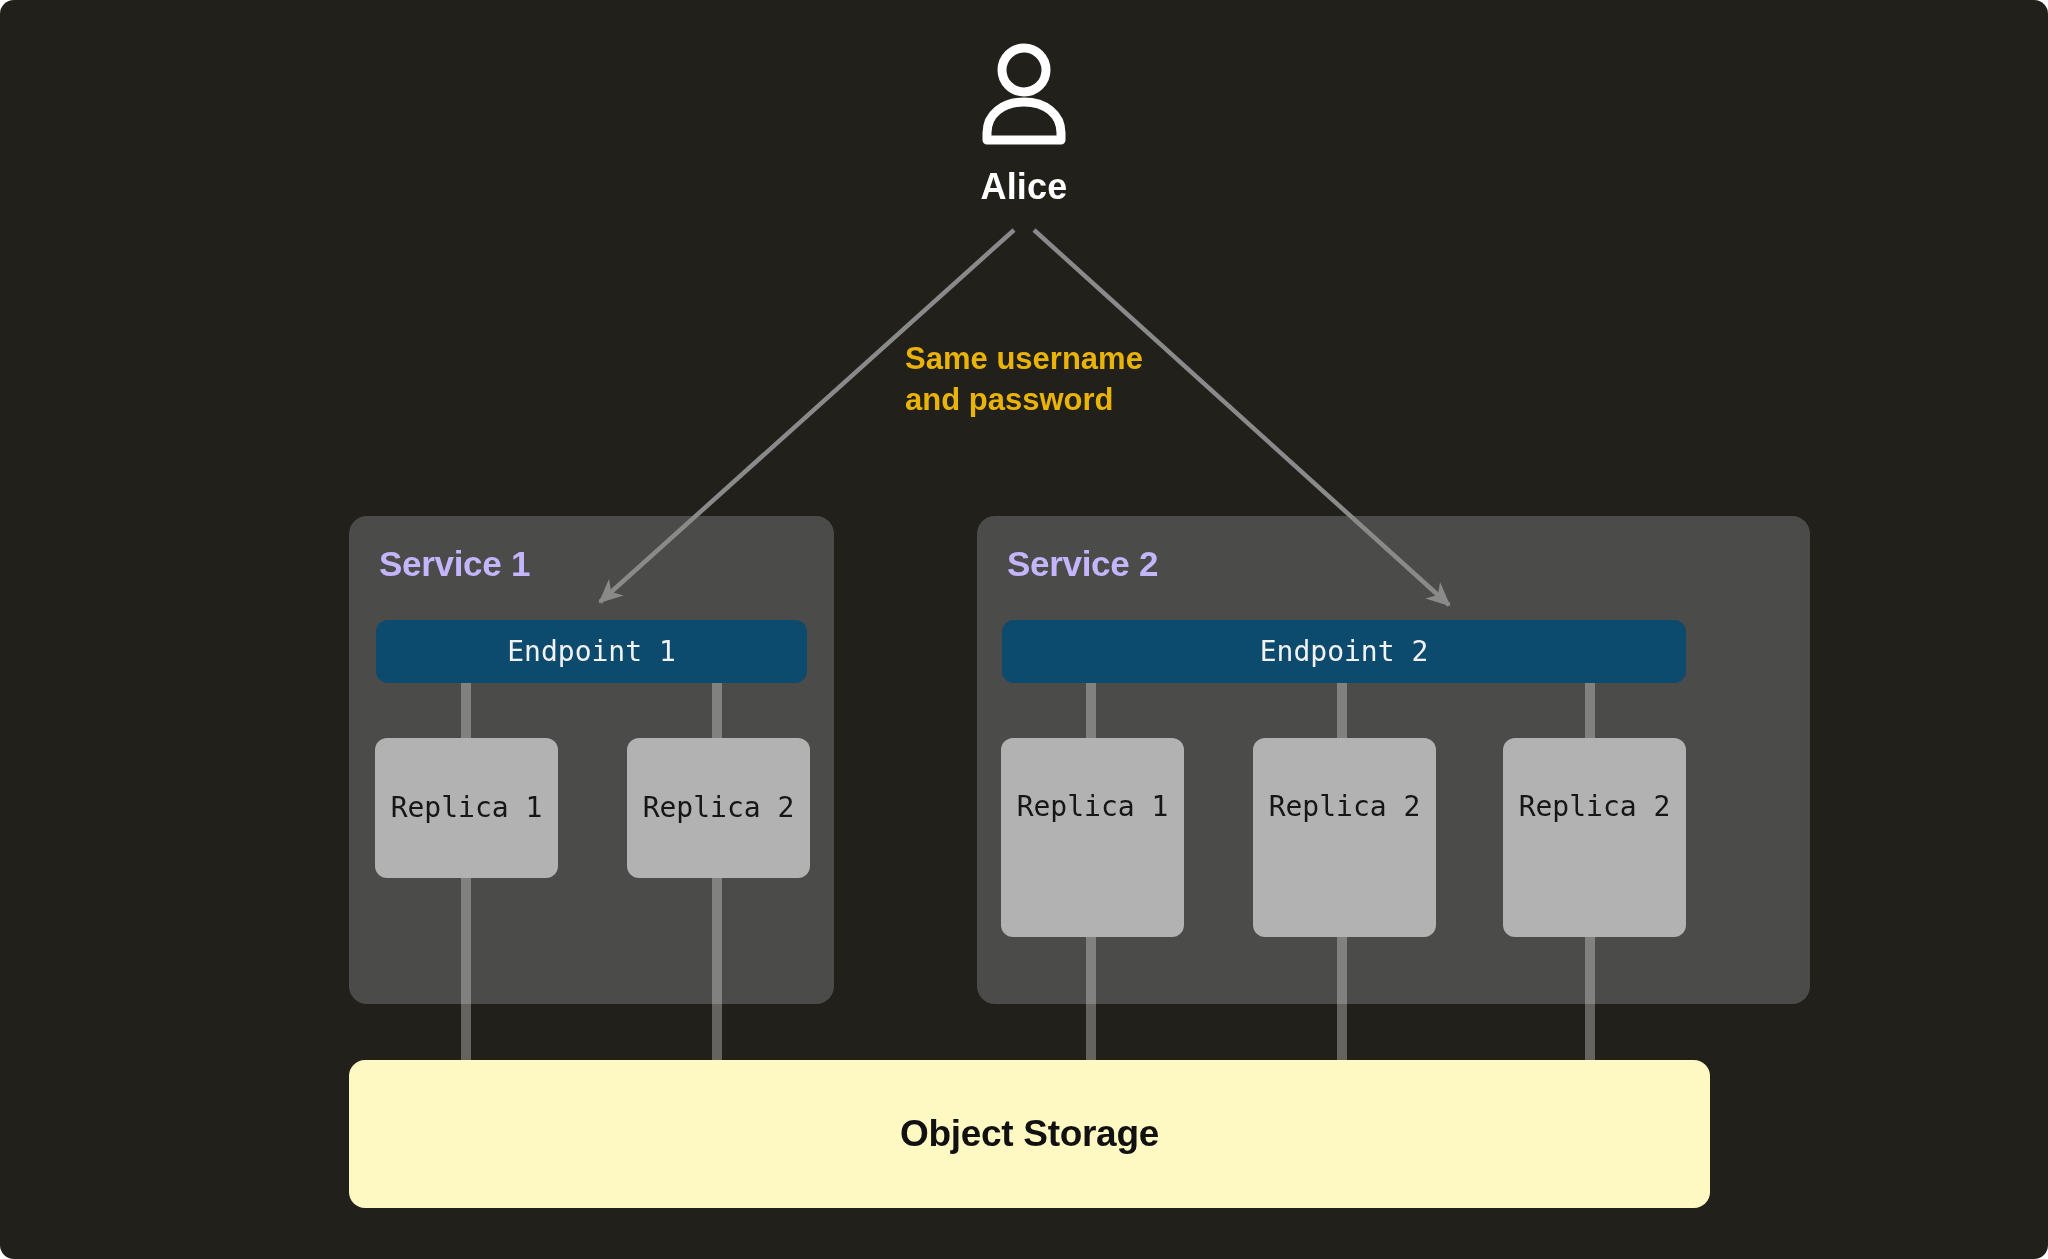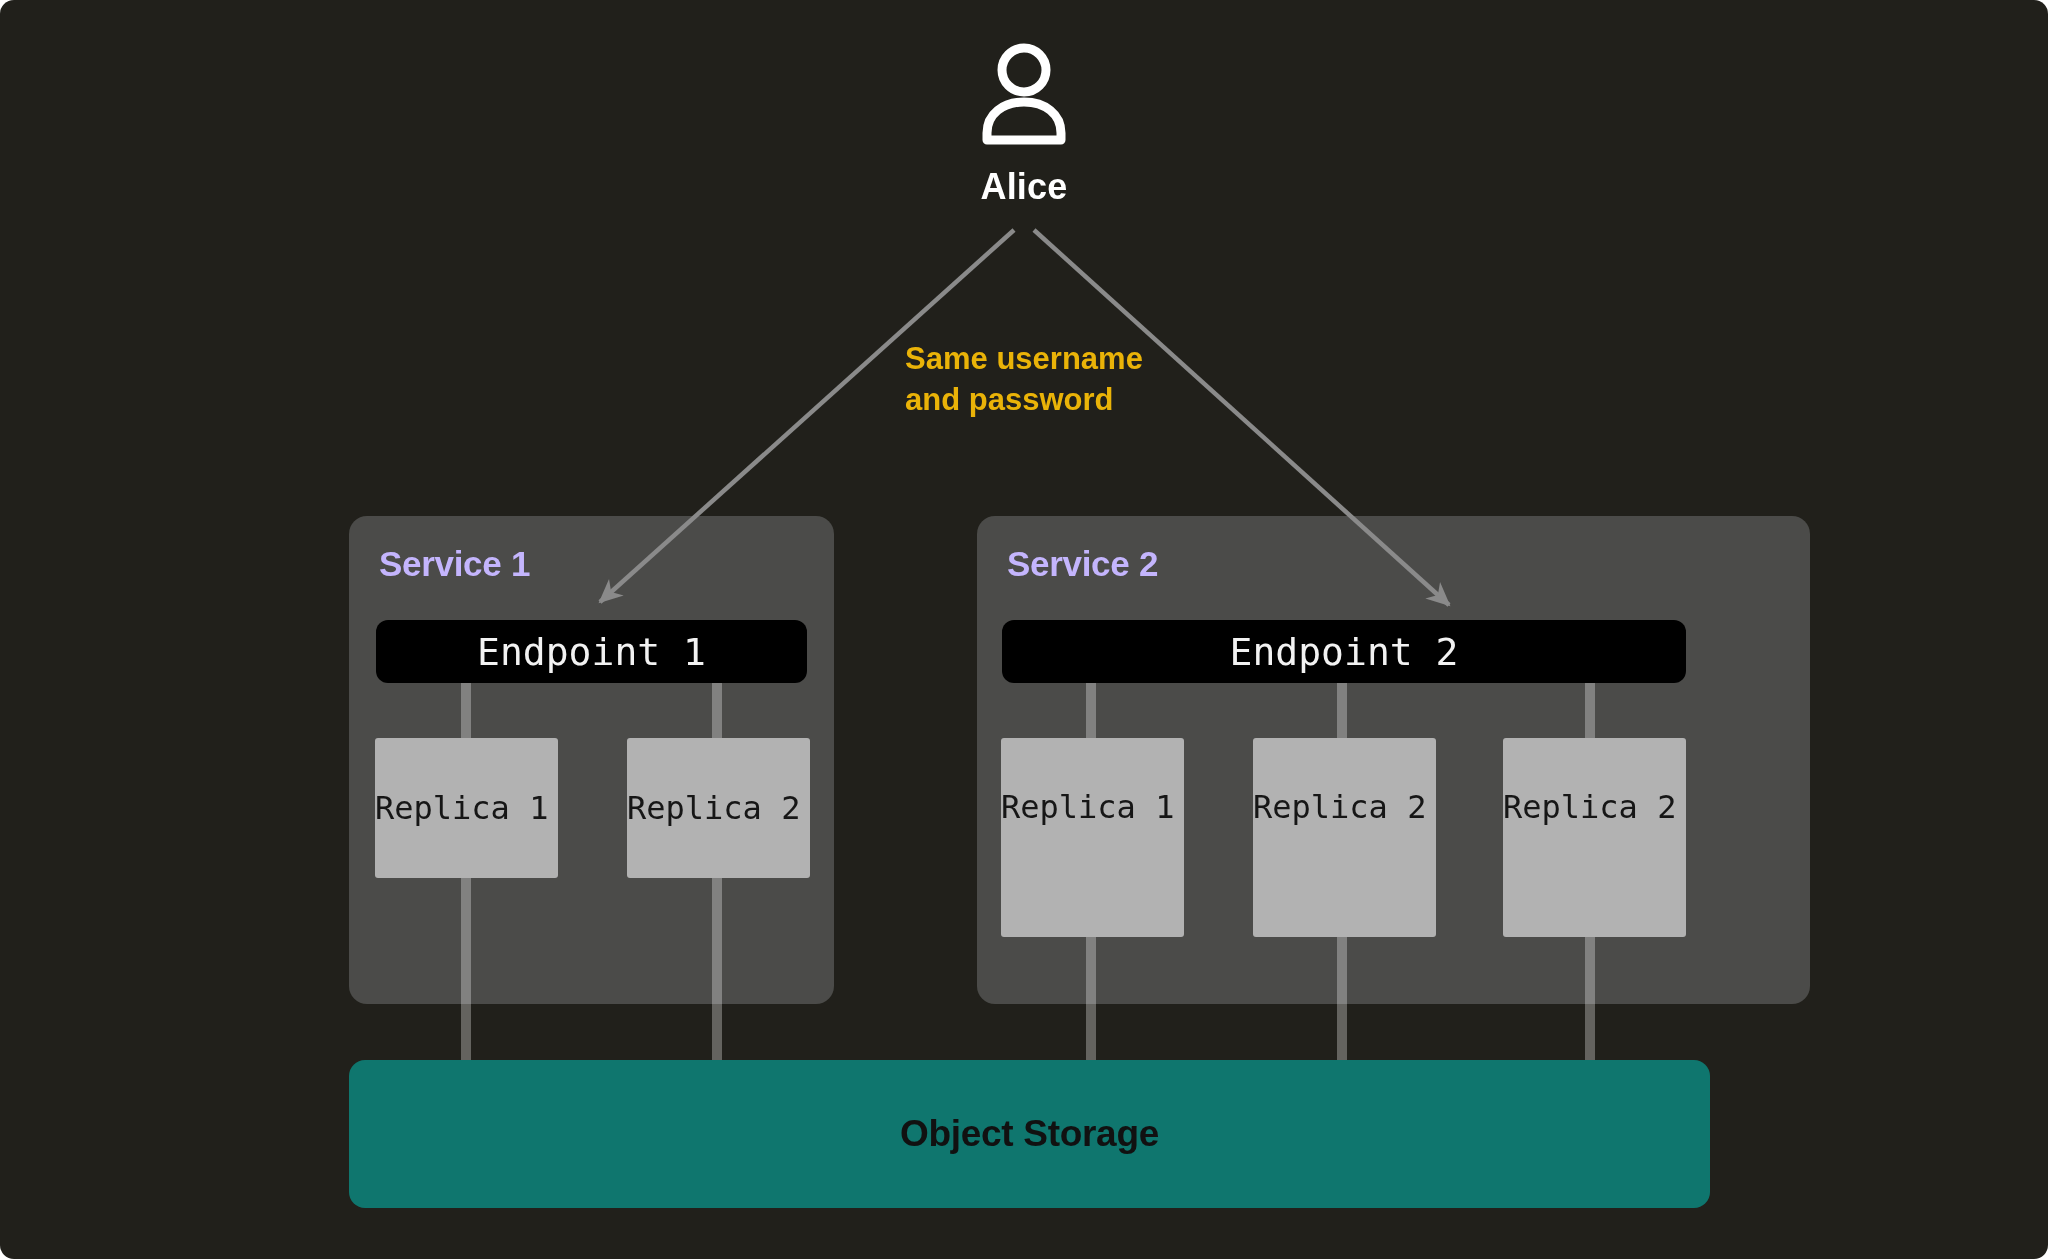--- a/index.html
+++ b/index.html
@@ -73,44 +73,44 @@
     color: #c4b5fd;
     font-size: 35px;
     font-weight: 700;
     letter-spacing: -0.3px;
     z-index: 2;
   }
   .endpoint {
     position: absolute;
     top: 104px;
     height: 63px;
-    background: #000000;
+    background: #0c4a6e;
     border-radius: 12px;
     display: flex;
     align-items: center;
     justify-content: center;
     color: #F2F2F2;
     font-family: "DejaVu Sans Mono", monospace;
-    font-size: 38px;
+    font-size: 28px;
     z-index: 2;
   }
   .service--1 .endpoint { left: 27px; width: 431px; }
   .service--2 .endpoint { left: 25px; width: 684px; }
 
   .replica {
     position: absolute;
     top: 222px;
     width: 183px;
     background: #B2B2B2;
-    border-radius: 3px;
-    display: flex;
-    justify-content: flex-start;
+    border-radius: 12px;
+    display: flex;
+    justify-content: center;
     color: #161616;
     font-family: "DejaVu Sans Mono", monospace;
-    font-size: 32px;
+    font-size: 28px;
     line-height: 38px;
     z-index: 2;
   }
   .service--1 .replica { height: 140px; align-items: center; }
   .service--2 .replica { height: 199px; align-items: flex-start; padding-top: 0; }
   .service--2 .replica .replica-label { margin-top: 50px; }
   .service--1 .replica.r-0 { left: 26px; }
   .service--1 .replica.r-1 { left: 278px; }
   .service--2 .replica.r-0 { left: 24px; }
   .service--2 .replica.r-1 { left: 276px; }
@@ -131,21 +131,21 @@
   .connector.c-3 { left: 1337px; }
   .connector.c-4 { left: 1585px; }
 
   
   .storage {
     position: absolute;
     left: 349px;
     top: 1060px;
     width: 1361px;
     height: 148px;
-    background: #0f766e;
+    background: #fef9c3;
     border-radius: 16px;
     display: flex;
     align-items: center;
     justify-content: center;
     z-index: 2;
   }
   .storage-label {
     color: #111111;
     font-size: 37px;
     font-weight: 700;

